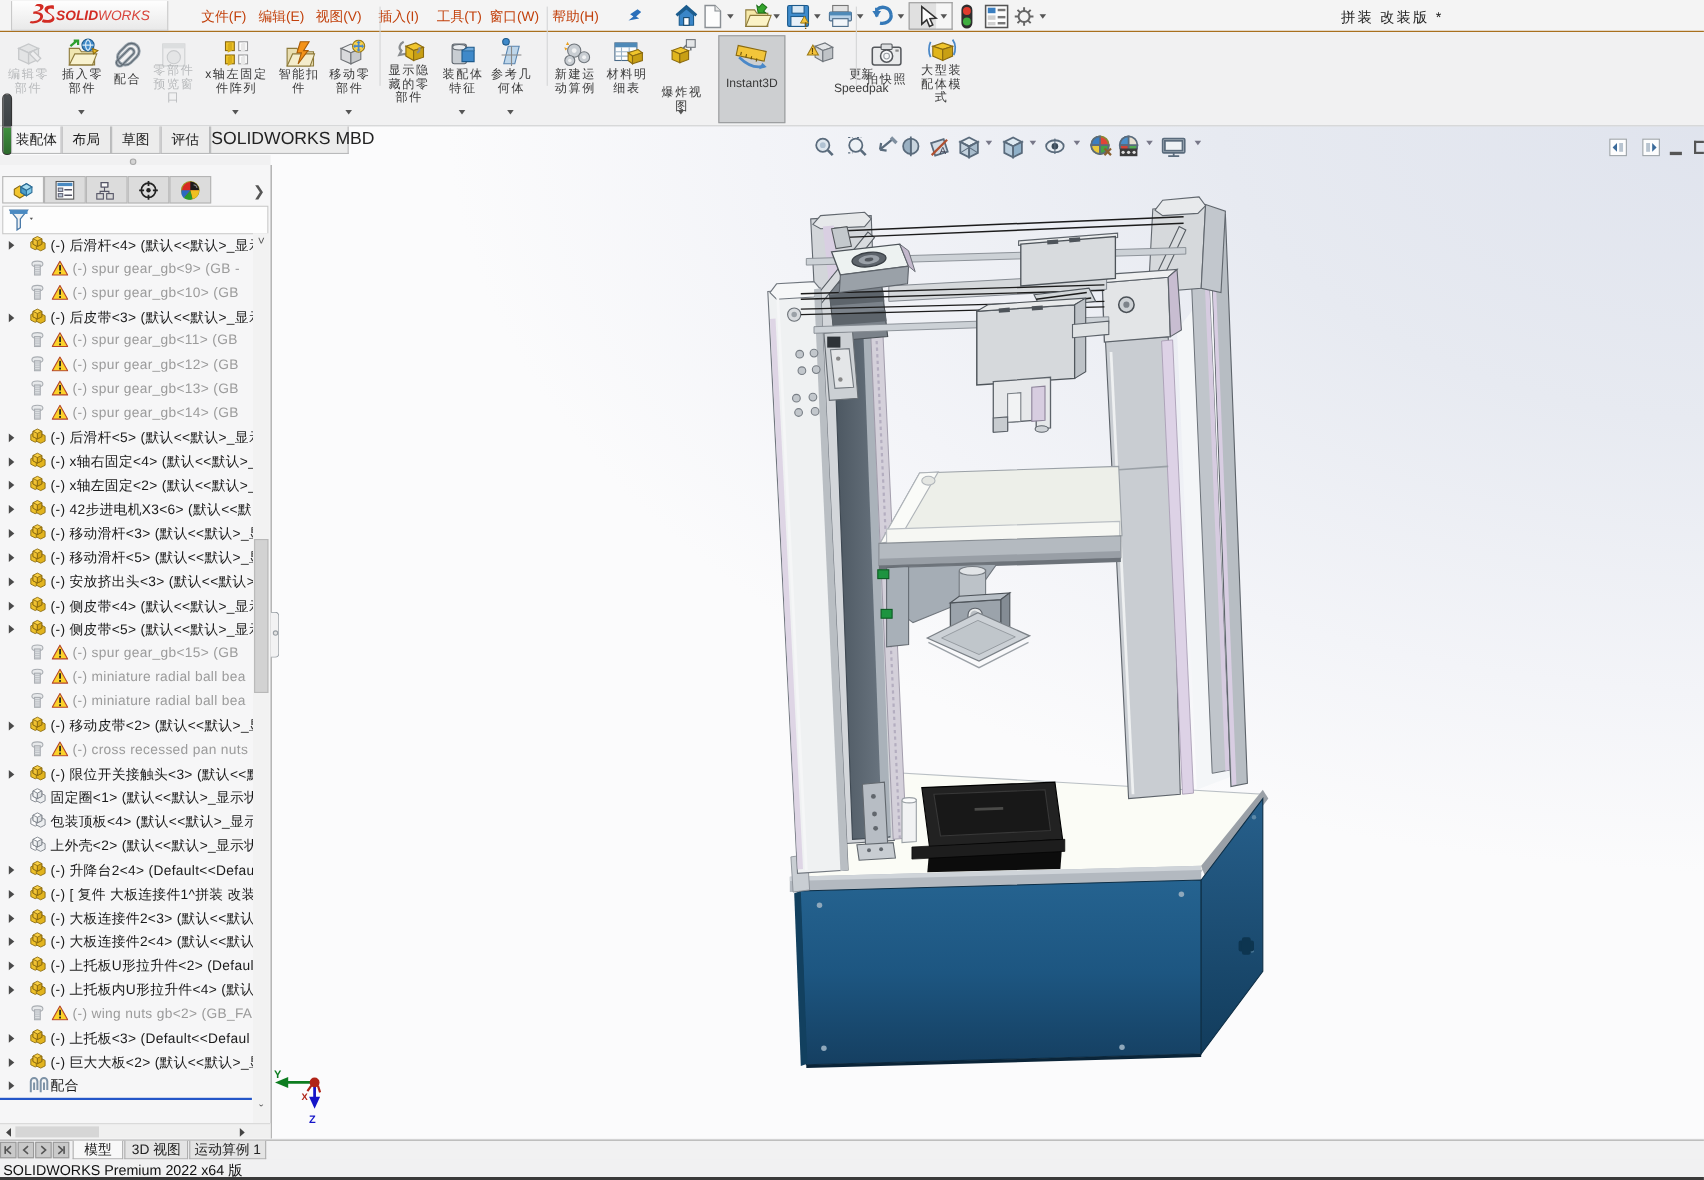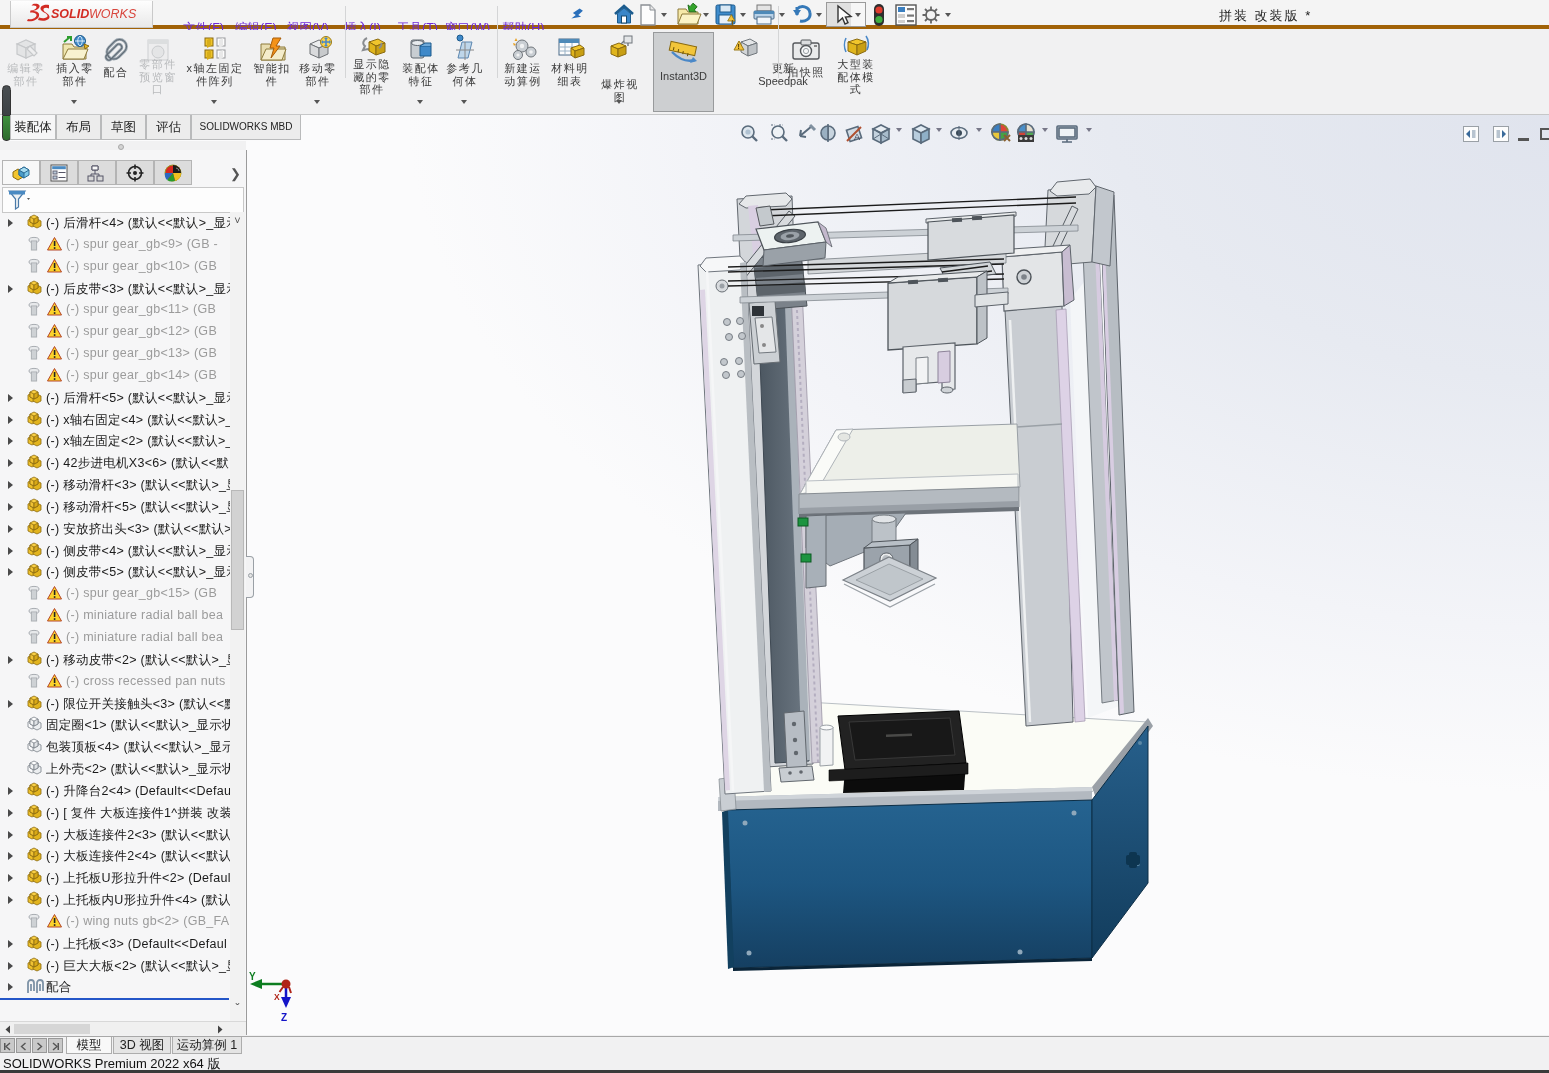--- a/index.html
+++ b/index.html
@@ -1,19 +1,19 @@
 <!DOCTYPE html>
 <html><head><meta charset="utf-8">
 <style>
 *{margin:0;padding:0;box-sizing:border-box}
 html,body{width:1549px;height:1073px;overflow:hidden;font-family:"Liberation Sans",sans-serif;background:#f1f1f2}
 .abs{position:absolute}
-#titlebar{position:absolute;left:0;top:0;width:1549px;height:29px;background:#f4f4f4;border-bottom:4px solid #a16207}
+#titlebar{position:absolute;left:0;top:0;width:1549px;height:29px;background:#f4f4f4;border-bottom:1px solid #a16207}
 #logo{position:absolute;left:10px;top:1px;width:143px;height:27px;background:linear-gradient(#fefefe,#e9e9e9);border:1px solid #c9c9c9;border-top:none}
-.menu{position:absolute;top:20px;font-size:12.5px;color:#6d28d9}
+.menu{position:absolute;top:7px;font-size:12.5px;color:#c2410c}
 .mtit{position:absolute;top:7px;font-size:13px;color:#222;letter-spacing:2px}
 .tbico{position:absolute;top:3px}
 #ribbon{position:absolute;left:0;top:30px;width:1549px;height:85px;background:#f1f1f2;border-bottom:1px solid #c6c7c8}
 .rbtxt{position:absolute;font-size:11px;color:#3a3a3a;text-align:center;line-height:12.5px;white-space:pre;letter-spacing:1.5px}
 .rbtxt.dis{color:#b8babc}
 .rbsep{position:absolute;top:6px;height:72px;width:1px;background:#d4d5d6}
 .drop{position:absolute;width:0;height:0;border-left:3.5px solid transparent;border-right:3.5px solid transparent;border-top:4px solid #555}
 #cmdtabs{position:absolute;left:0;top:115px;height:25px}
 .ctab{position:absolute;top:0;height:25px;font-size:12.5px;color:#222;text-align:center;line-height:24px;background:#ececec;border:1px solid #b9babb;border-top:none;white-space:nowrap}
 .ctab.act{background:#f6f6f7;border-top:none;z-index:2}
@@ -506,21 +506,21 @@
 <text x="274" y="1000" font-size="8.5" font-weight="bold" fill="#b02418">X</text>
 </g>
 </svg>
 </div>
 
 <div id="cmdtabs">
 <div class="ctab act" style="left:10px;width:46px">装配体</div>
 <div class="ctab" style="left:56px;width:45px">布局</div>
 <div class="ctab" style="left:101px;width:45px">草图</div>
 <div class="ctab" style="left:146px;width:45px">评估</div>
-<div class="ctab" style="left:191px;width:110px;font-size:10px">SOLIDWORKS MBD</div>
+<div class="ctab" style="left:191px;width:126px;font-size:16px">SOLIDWORKS MBD</div>
 <div class="abs" style="left:2px;top:0;width:9px;height:26px;background:linear-gradient(#3f8f3f,#2e6b2e);border-radius:0 0 4px 4px;border:1px solid #333"></div>
 </div>
 
 <svg class="abs" style="left:738px;top:122px" width="360" height="24" viewBox="0 0 360 24">
 <g stroke="#5a6b7c" fill="none" stroke-width="1.6">
 <circle cx="10" cy="10" r="6" fill="#dfe7ee"></circle>
       <path d="M14.5 14.5 L19 19" stroke-width="2.4"></path>
       <circle cx="10" cy="10" r="2.6" fill="#b0c2d2" stroke="none"></circle>
 <circle cx="40" cy="10" r="6" fill="#eef2f6"></circle>
       <path d="M44.5 14.5 L49 19" stroke-width="2.4"></path>

